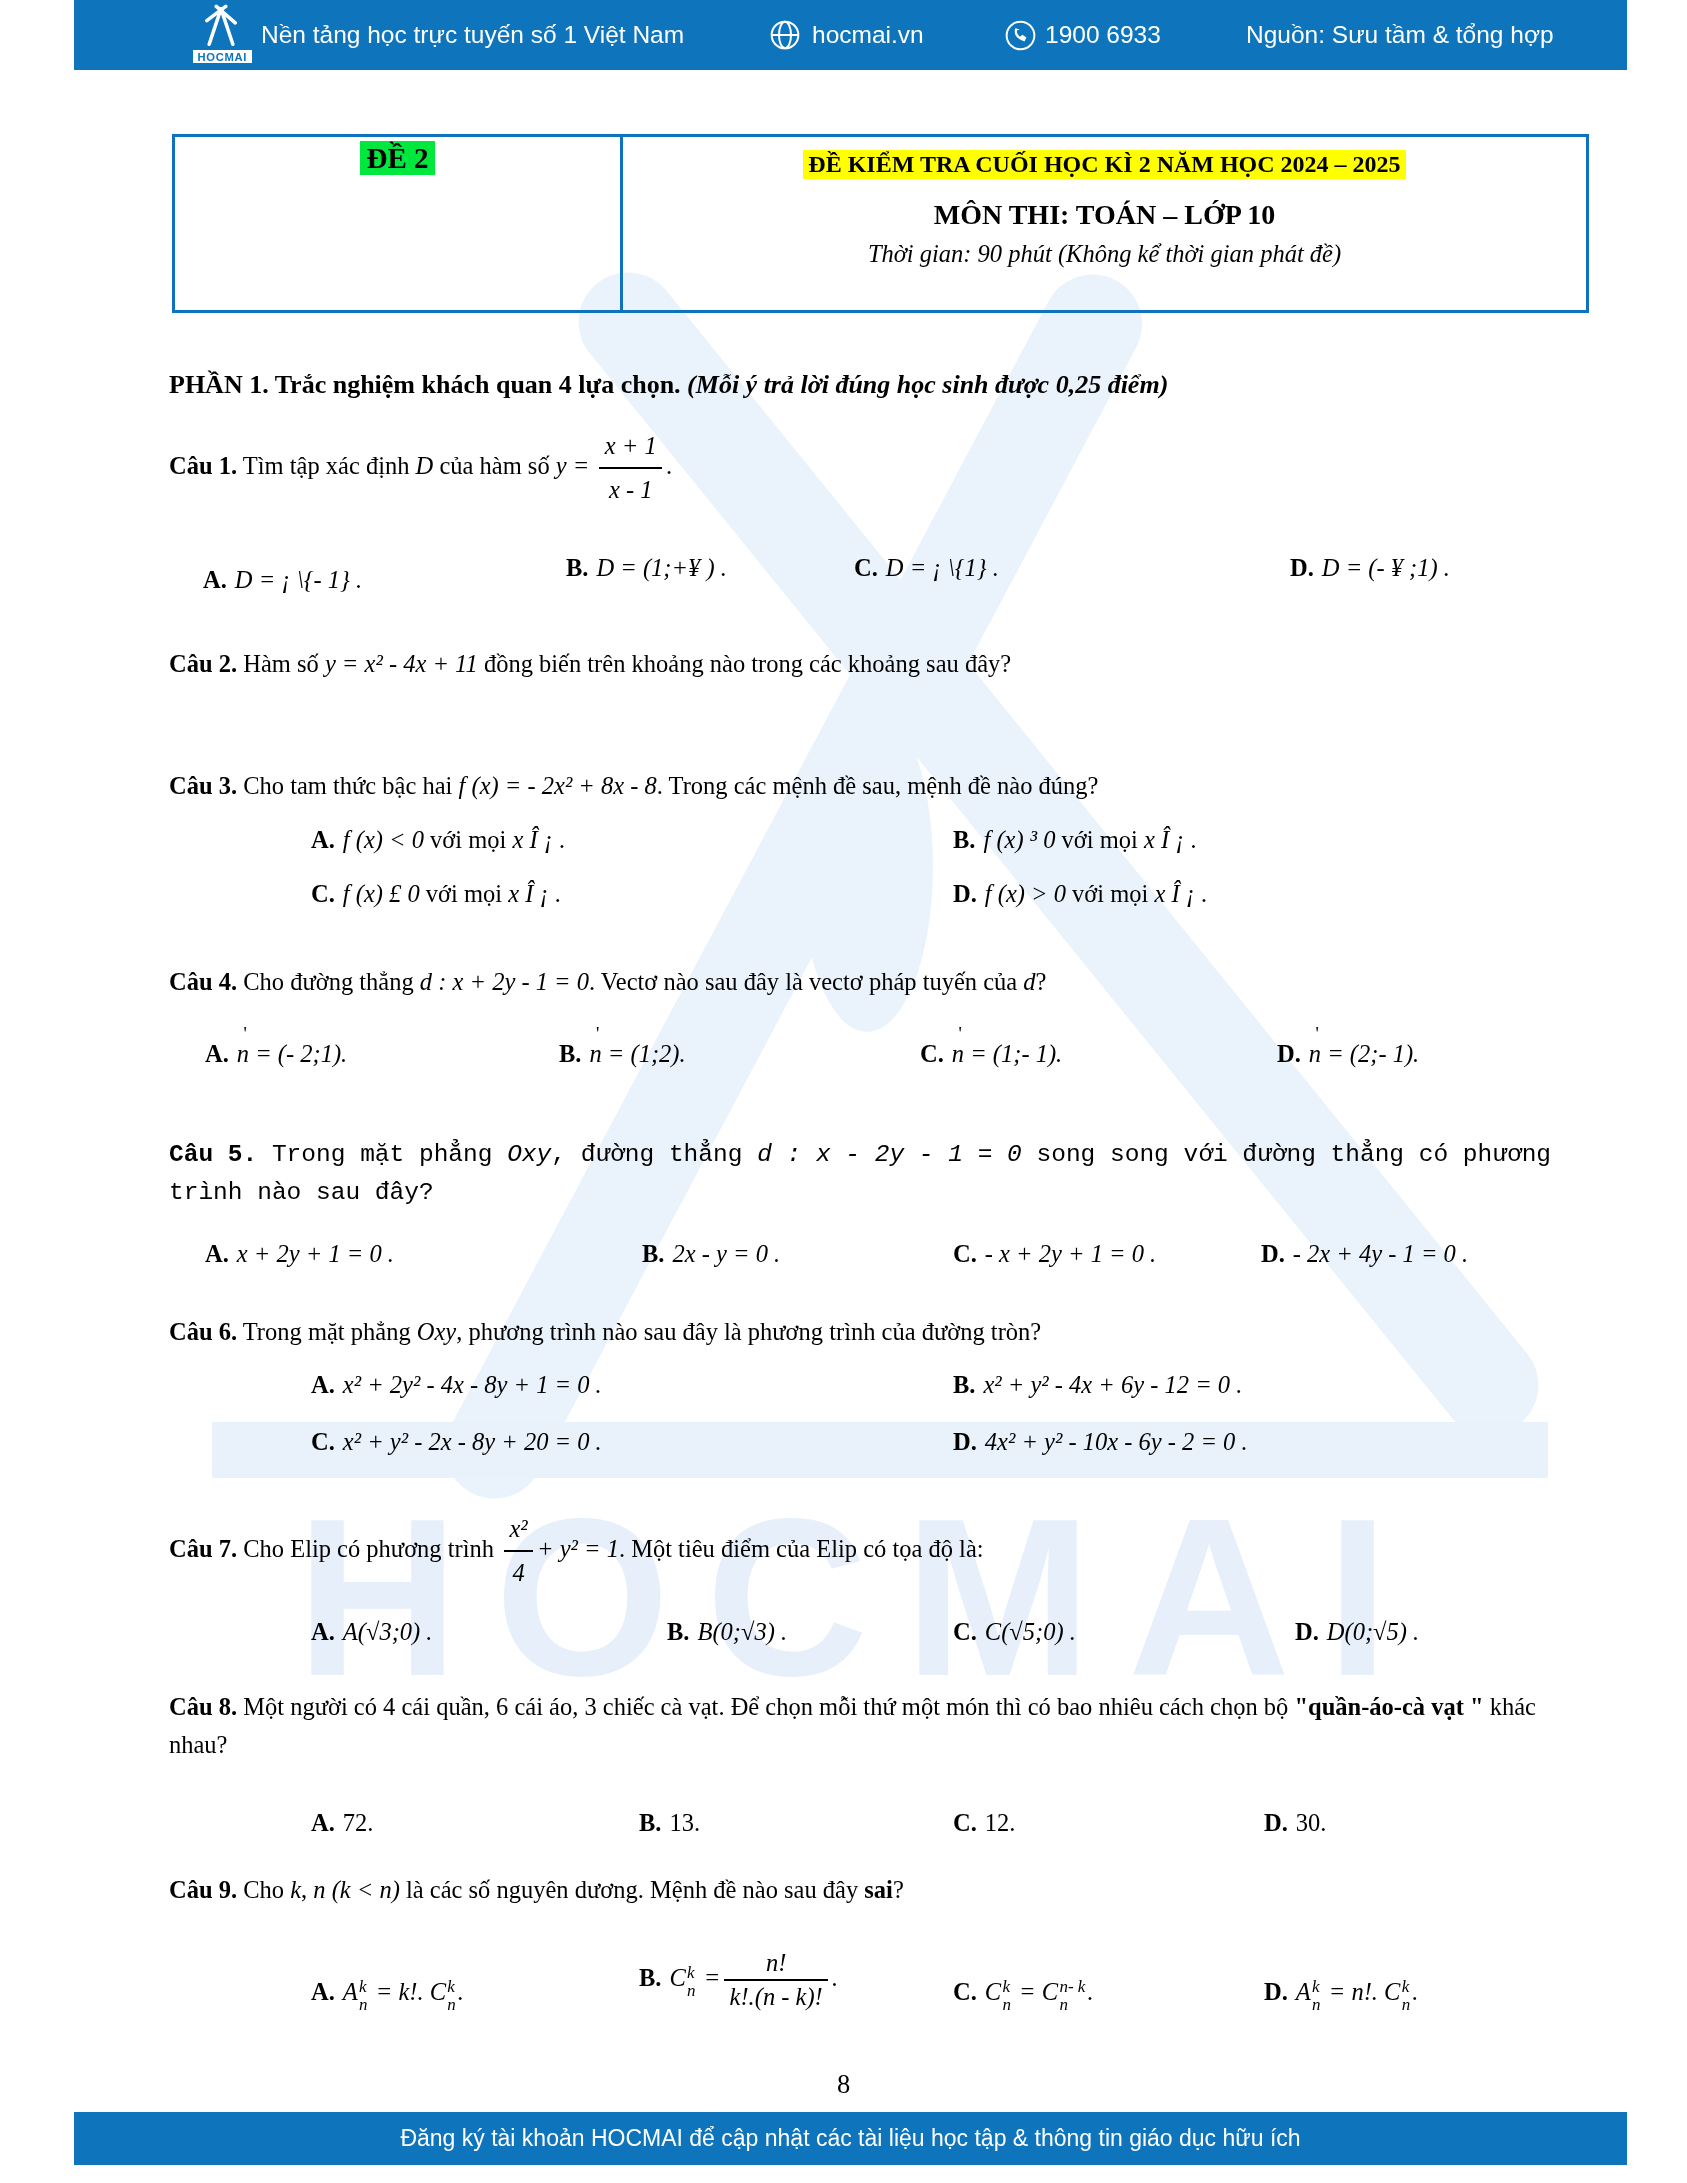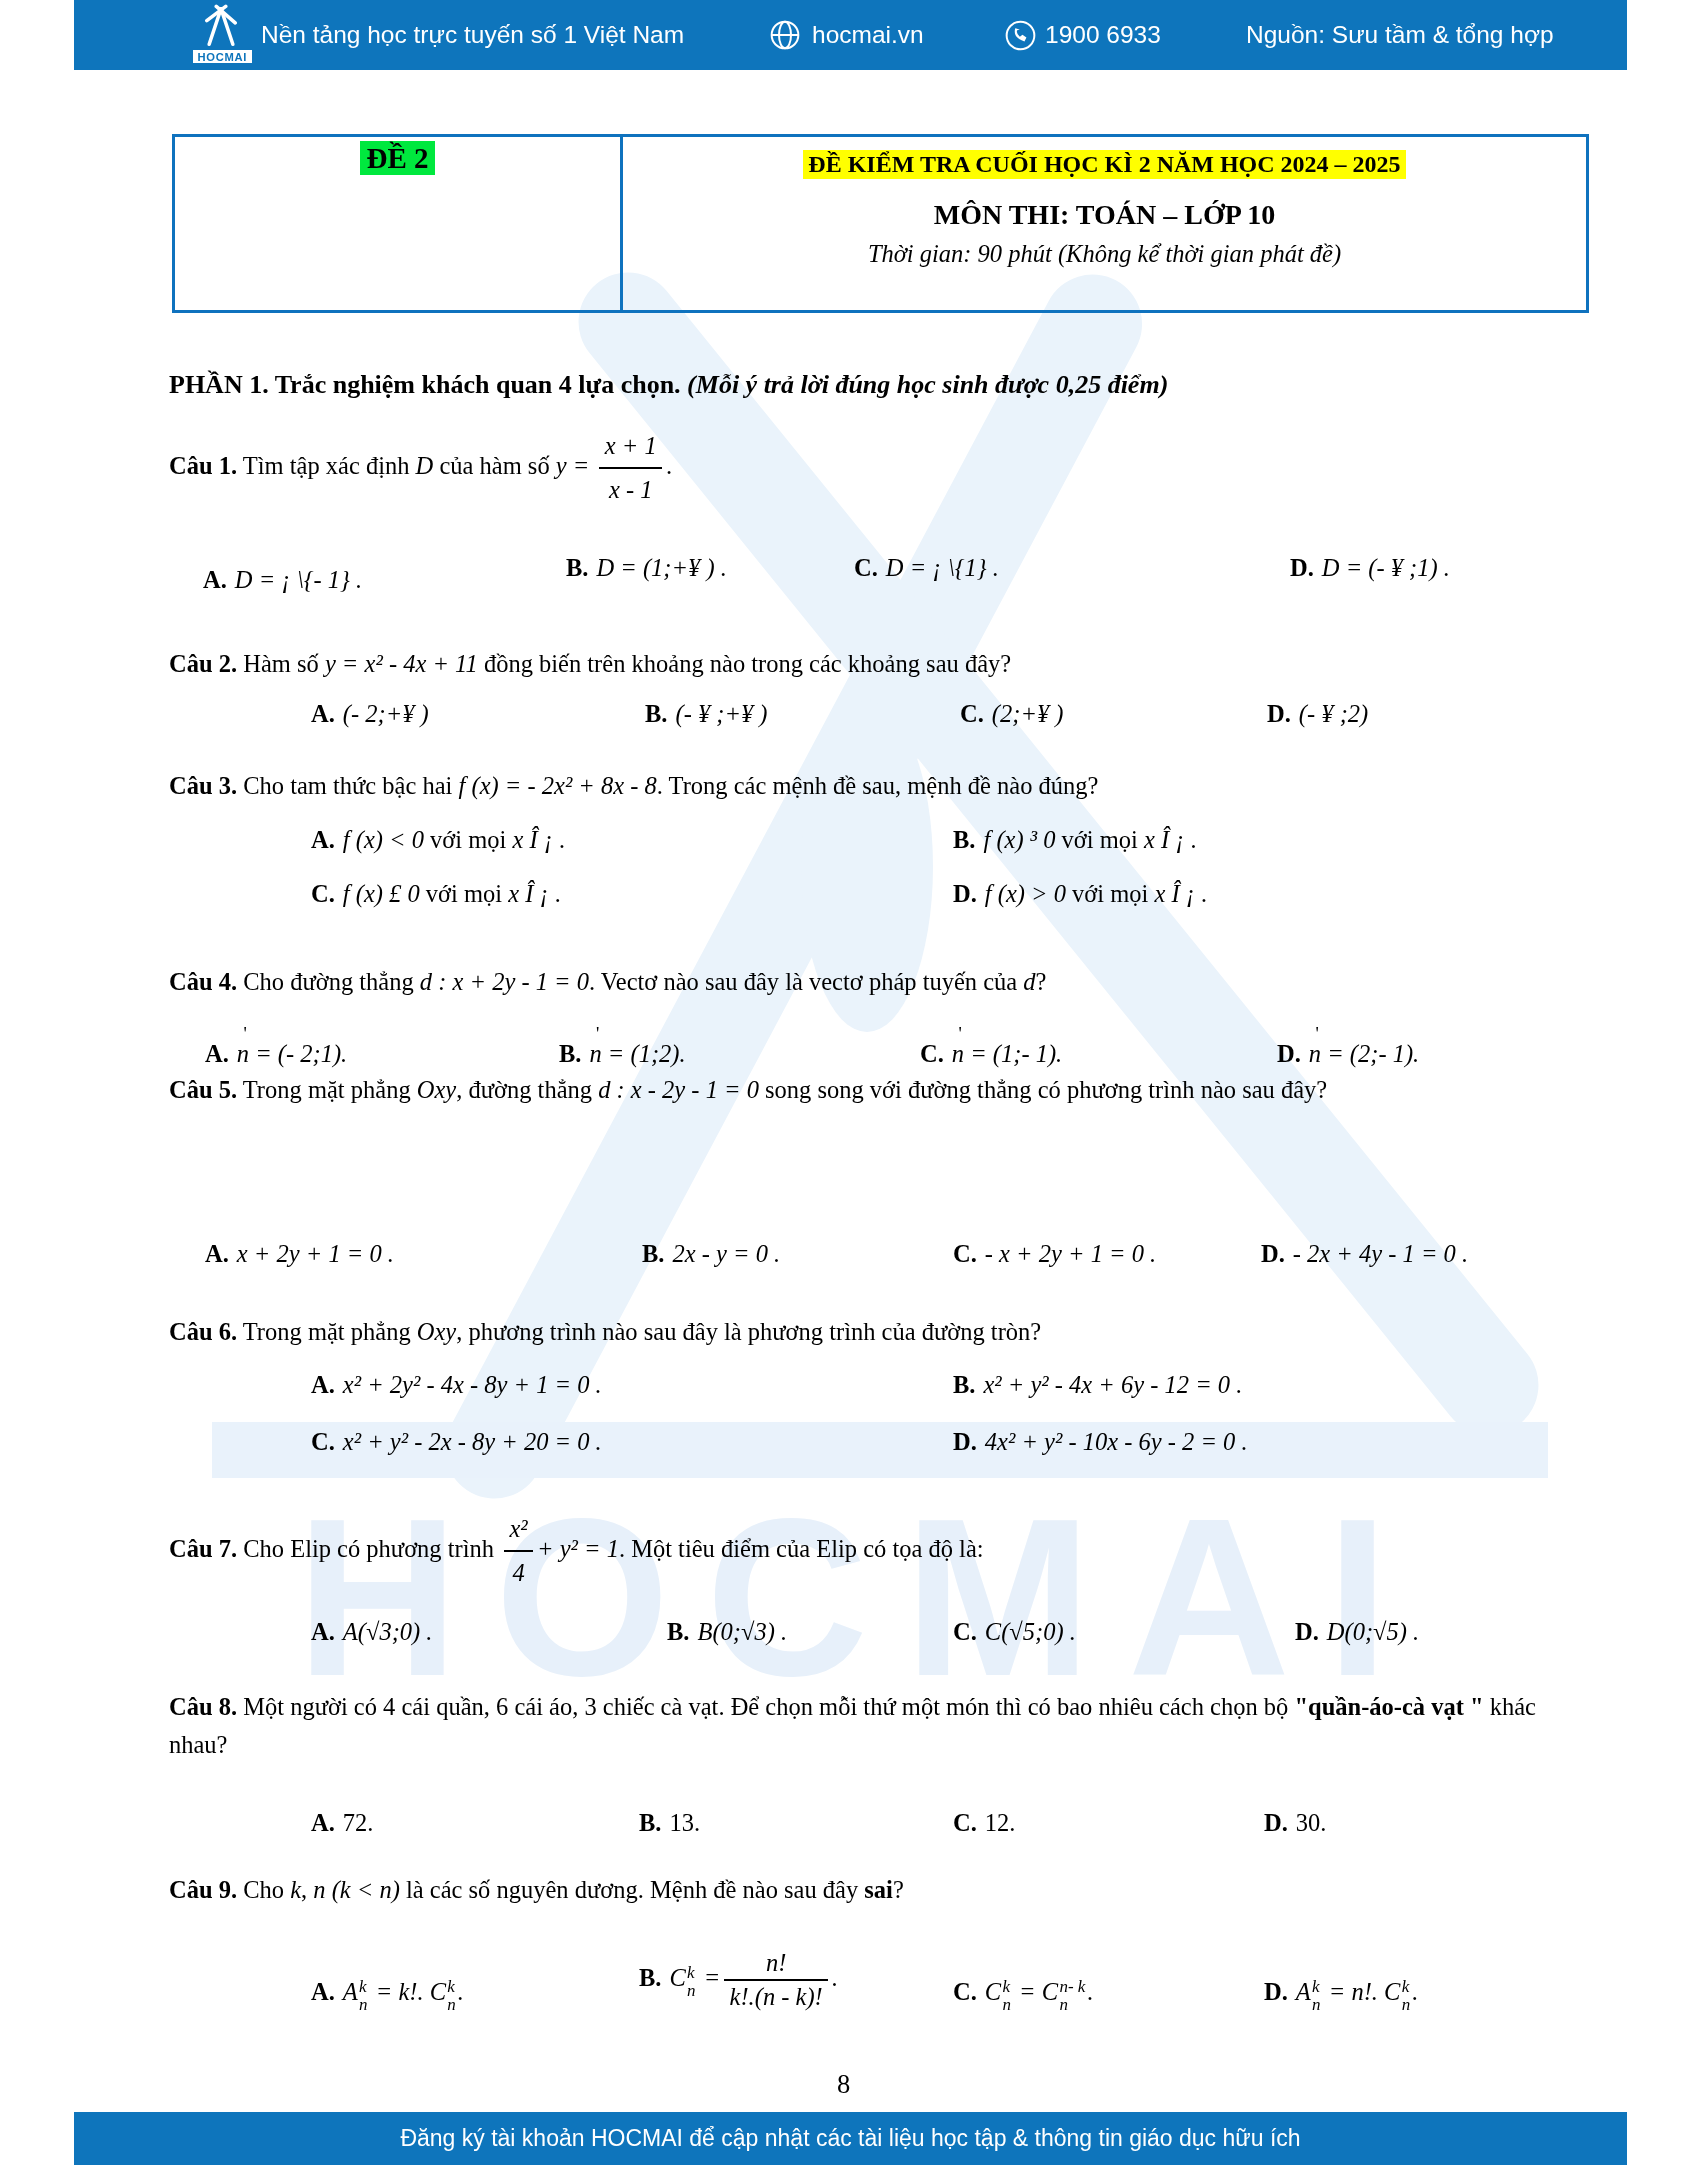--- a/index.html
+++ b/index.html
@@ -138,26 +138,20 @@
     <span class="opt" style="left:685px;"><b class="ol">C.</b><span class="om">D = ¡ \{1} .</span></span>
     <span class="opt" style="left:1121px;"><b class="ol">D.</b><span class="om">D = (- ¥ ;1) .</span></span>
   </div>
 
   <div class="q" style="top:645px;">
     <b class="lb">Câu 2.</b>
     <span>Hàm số</span>
     <span class="om">y = x² - 4x + 11</span>
     <span>đồng biến trên khoảng nào trong các khoảng sau đây?</span>
   </div>
-  <div class="orow" style="top:700px;">
-    <span class="opt" style="left:142px;"><b class="ol">A.</b><span class="om">(- 2;+¥ )</span></span>
-    <span class="opt" style="left:476px;"><b class="ol">B.</b><span class="om">(- ¥ ;+¥ )</span></span>
-    <span class="opt" style="left:791px;"><b class="ol">C.</b><span class="om">(2;+¥ )</span></span>
-    <span class="opt" style="left:1098px;"><b class="ol">D.</b><span class="om">(- ¥ ;2)</span></span>
-  </div>
 
   <div class="q" style="top:767px;">
     <b class="lb">Câu 3.</b>
     <span>Cho tam thức bậc hai</span>
     <span class="om">f (x) = - 2x² + 8x - 8</span><span>. Trong các mệnh đề sau, mệnh đề nào đúng?</span>
   </div>
   <div class="orow" style="top:826px;">
     <span class="opt" style="left:142px;"><b class="ol">A.</b><span class="om">f (x) &lt; 0</span> <span class="tx">với mọi</span> <span class="om">x Î ¡ .</span></span>
     <span class="opt" style="left:784px;"><b class="ol">B.</b><span class="om">f (x) ³ 0</span> <span class="tx">với mọi</span> <span class="om">x Î ¡ .</span></span>
   </div>
@@ -172,21 +166,21 @@
     <span class="om">d : x + 2y - 1 = 0</span><span>. Vectơ nào sau đây là vectơ pháp tuyến của</span>
     <span class="om">d</span><span>?</span>
   </div>
   <div class="orow" style="top:1040px;">
     <span class="opt" style="left:36px;"><b class="ol">A.</b><span class="vec"><span class="mk">'</span><span>n</span></span> <span class="om">= (- 2;1).</span></span>
     <span class="opt" style="left:390px;"><b class="ol">B.</b><span class="vec"><span class="mk">'</span><span>n</span></span> <span class="om">= (1;2).</span></span>
     <span class="opt" style="left:751px;"><b class="ol">C.</b><span class="vec"><span class="mk">'</span><span>n</span></span> <span class="om">= (1;- 1).</span></span>
     <span class="opt" style="left:1108px;"><b class="ol">D.</b><span class="vec"><span class="mk">'</span><span>n</span></span> <span class="om">= (2;- 1).</span></span>
   </div>
 
-  <div class="q" style="top:1071px;">
+  <div class="q" style="top:1136px;font-family:Liberation Mono, monospace;">
     <b class="lb">Câu 5.</b>
     <span>Trong mặt phẳng</span>
     <span class="om">Oxy</span><span>, đường thẳng</span>
     <span class="om">d : x - 2y - 1 = 0</span>
     <span>song song với đường thẳng có phương trình nào sau đây?</span>
   </div>
   <div class="orow" style="top:1240px;">
     <span class="opt" style="left:36px;"><b class="ol">A.</b><span class="om">x + 2y + 1 = 0 .</span></span>
     <span class="opt" style="left:473px;"><b class="ol">B.</b><span class="om">2x - y = 0 .</span></span>
     <span class="opt" style="left:784px;"><b class="ol">C.</b><span class="om">- x + 2y + 1 = 0 .</span></span>

